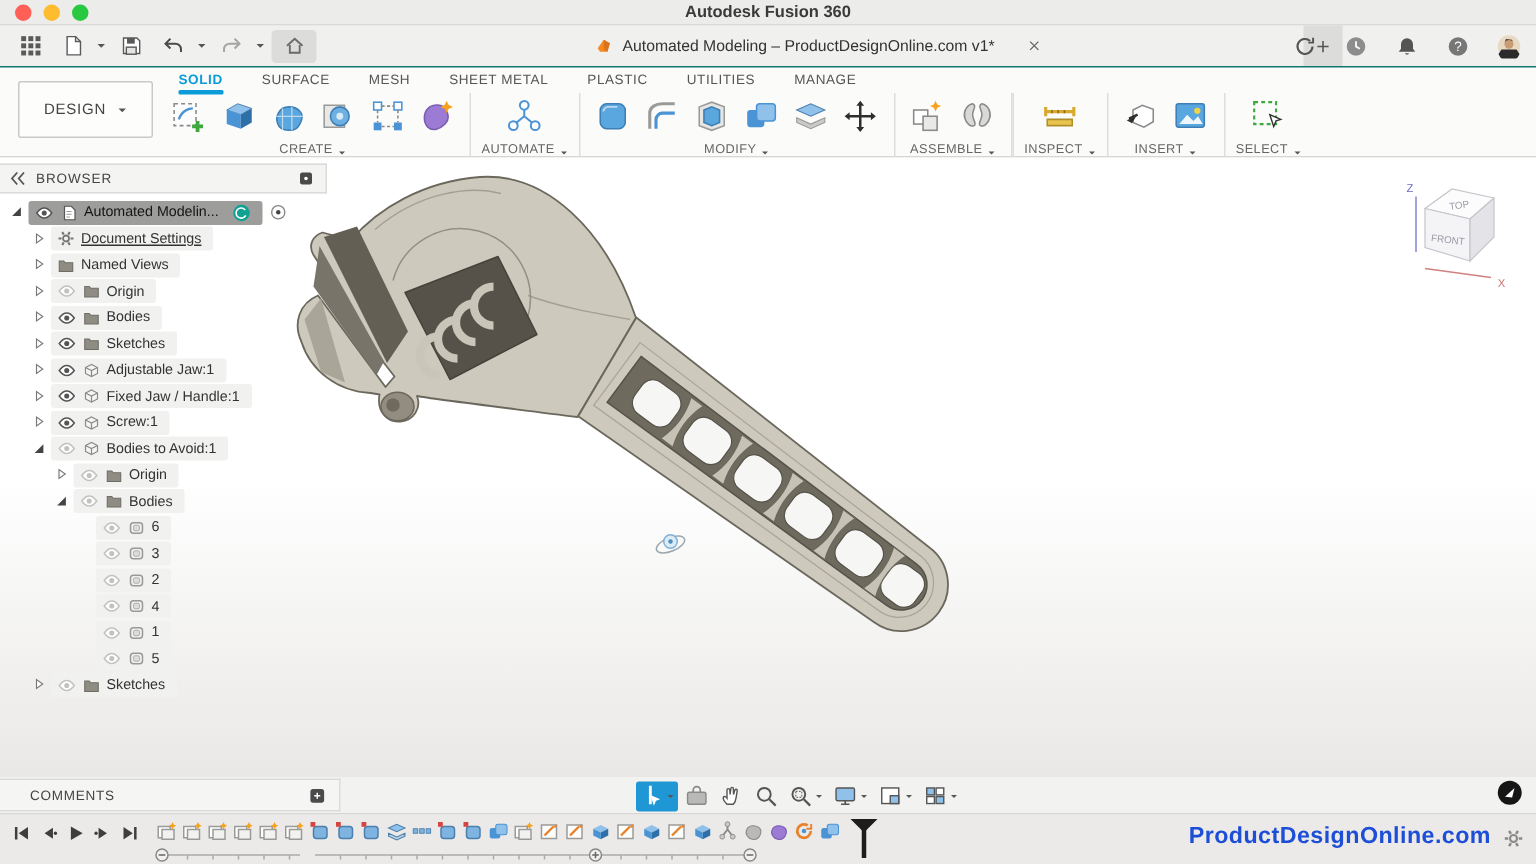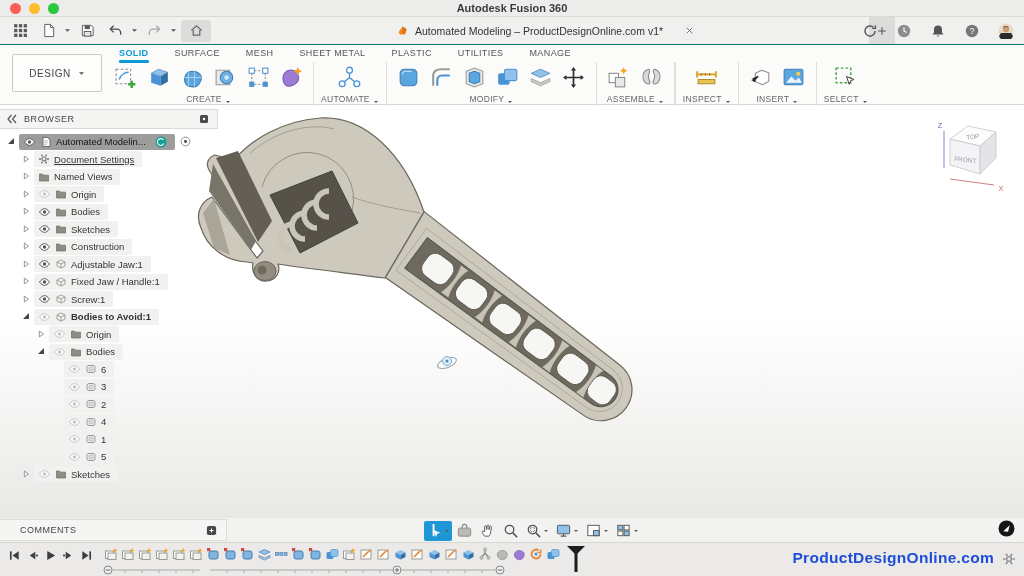--- a/index.html
+++ b/index.html
@@ -639,24 +639,25 @@
           </span>
           <span class="pill">
             <span class="eye">
               <svg viewBox="0 0 13 10">
                 <path d="M1.5 5C3.2 2.6 5.2 1.6 6.5 1.6S9.8 2.6 11.5 5C9.8 7.4 7.8 8.4 6.5 8.4S3.2 7.4 1.5 5z" fill="#fff" stroke="#555"></path>
                 <circle cx="6.5" cy="5" r="1.7" fill="#555"></circle>
               </svg>
             </span>
             <span class="ticon">
               <svg viewBox="0 0 12 12">
-                <path d="M1.5 3h3l1 1.2h5V10h-9z" fill="#8f8c84" stroke="#6f6c64" stroke-width=".7"></path>
-              </svg>
-            </span>
-            <span>Construction</span>
+                <path d="M2 4l4-2 4 2v4l-4 2-4-2z" fill="#f4f4f2" stroke="#8a8a88" stroke-width=".8"></path>
+                <path d="M2 4l4 2 4-2M6 6v4" fill="none" stroke="#8a8a88" stroke-width=".8"></path>
+              </svg>
+            </span>
+            <span>Adjustable Jaw:1</span>
           </span>
         </div>
         <div class="trow" style="padding-left: 21px;">
           <span class="expander">
             <svg viewBox="0 0 12 12">
               <path d="M4 2.5v7l5-3.5z" fill="#fdfdfd" stroke="#777" stroke-width=".9"></path>
             </svg>
           </span>
           <span class="pill">
             <span class="eye">
@@ -664,21 +665,21 @@
                 <path d="M1.5 5C3.2 2.6 5.2 1.6 6.5 1.6S9.8 2.6 11.5 5C9.8 7.4 7.8 8.4 6.5 8.4S3.2 7.4 1.5 5z" fill="#fff" stroke="#555"></path>
                 <circle cx="6.5" cy="5" r="1.7" fill="#555"></circle>
               </svg>
             </span>
             <span class="ticon">
               <svg viewBox="0 0 12 12">
                 <path d="M2 4l4-2 4 2v4l-4 2-4-2z" fill="#f4f4f2" stroke="#8a8a88" stroke-width=".8"></path>
                 <path d="M2 4l4 2 4-2M6 6v4" fill="none" stroke="#8a8a88" stroke-width=".8"></path>
               </svg>
             </span>
-            <span>Adjustable Jaw:1</span>
+            <span>Fixed Jaw / Handle:1</span>
           </span>
         </div>
         <div class="trow" style="padding-left: 21px;">
           <span class="expander">
             <svg viewBox="0 0 12 12">
               <path d="M4 2.5v7l5-3.5z" fill="#fdfdfd" stroke="#777" stroke-width=".9"></path>
             </svg>
           </span>
           <span class="pill">
             <span class="eye">
@@ -686,46 +687,24 @@
                 <path d="M1.5 5C3.2 2.6 5.2 1.6 6.5 1.6S9.8 2.6 11.5 5C9.8 7.4 7.8 8.4 6.5 8.4S3.2 7.4 1.5 5z" fill="#fff" stroke="#555"></path>
                 <circle cx="6.5" cy="5" r="1.7" fill="#555"></circle>
               </svg>
             </span>
             <span class="ticon">
               <svg viewBox="0 0 12 12">
                 <path d="M2 4l4-2 4 2v4l-4 2-4-2z" fill="#f4f4f2" stroke="#8a8a88" stroke-width=".8"></path>
                 <path d="M2 4l4 2 4-2M6 6v4" fill="none" stroke="#8a8a88" stroke-width=".8"></path>
               </svg>
             </span>
-            <span>Fixed Jaw / Handle:1</span>
+            <span>Screw:1</span>
           </span>
         </div>
         <div class="trow" style="padding-left: 21px;">
-          <span class="expander">
-            <svg viewBox="0 0 12 12">
-              <path d="M4 2.5v7l5-3.5z" fill="#fdfdfd" stroke="#777" stroke-width=".9"></path>
-            </svg>
-          </span>
-          <span class="pill">
-            <span class="eye">
-              <svg viewBox="0 0 13 10">
-                <path d="M1.5 5C3.2 2.6 5.2 1.6 6.5 1.6S9.8 2.6 11.5 5C9.8 7.4 7.8 8.4 6.5 8.4S3.2 7.4 1.5 5z" fill="#fff" stroke="#555"></path>
-                <circle cx="6.5" cy="5" r="1.7" fill="#555"></circle>
-              </svg>
-            </span>
-            <span class="ticon">
-              <svg viewBox="0 0 12 12">
-                <path d="M2 4l4-2 4 2v4l-4 2-4-2z" fill="#f4f4f2" stroke="#8a8a88" stroke-width=".8"></path>
-                <path d="M2 4l4 2 4-2M6 6v4" fill="none" stroke="#8a8a88" stroke-width=".8"></path>
-              </svg>
-            </span>
-            <span>Screw:1</span>
-          </span>
-        </div>
-        <div class="trow" style="padding-left: 21px; font-weight: bold;">
           <span class="expander">
             <svg viewBox="0 0 12 12">
               <path d="M2.5 9.5h7v-7z" fill="#444"></path>
             </svg>
           </span>
           <span class="pill">
             <span class="eye">
               <svg viewBox="0 0 13 10">
                 <path d="M1.5 5C3.2 2.6 5.2 1.6 6.5 1.6S9.8 2.6 11.5 5C9.8 7.4 7.8 8.4 6.5 8.4S3.2 7.4 1.5 5z" fill="#fff" stroke="#c2c2c0"></path>
                 <circle cx="6.5" cy="5" r="1.7" fill="#c2c2c0"></circle>

